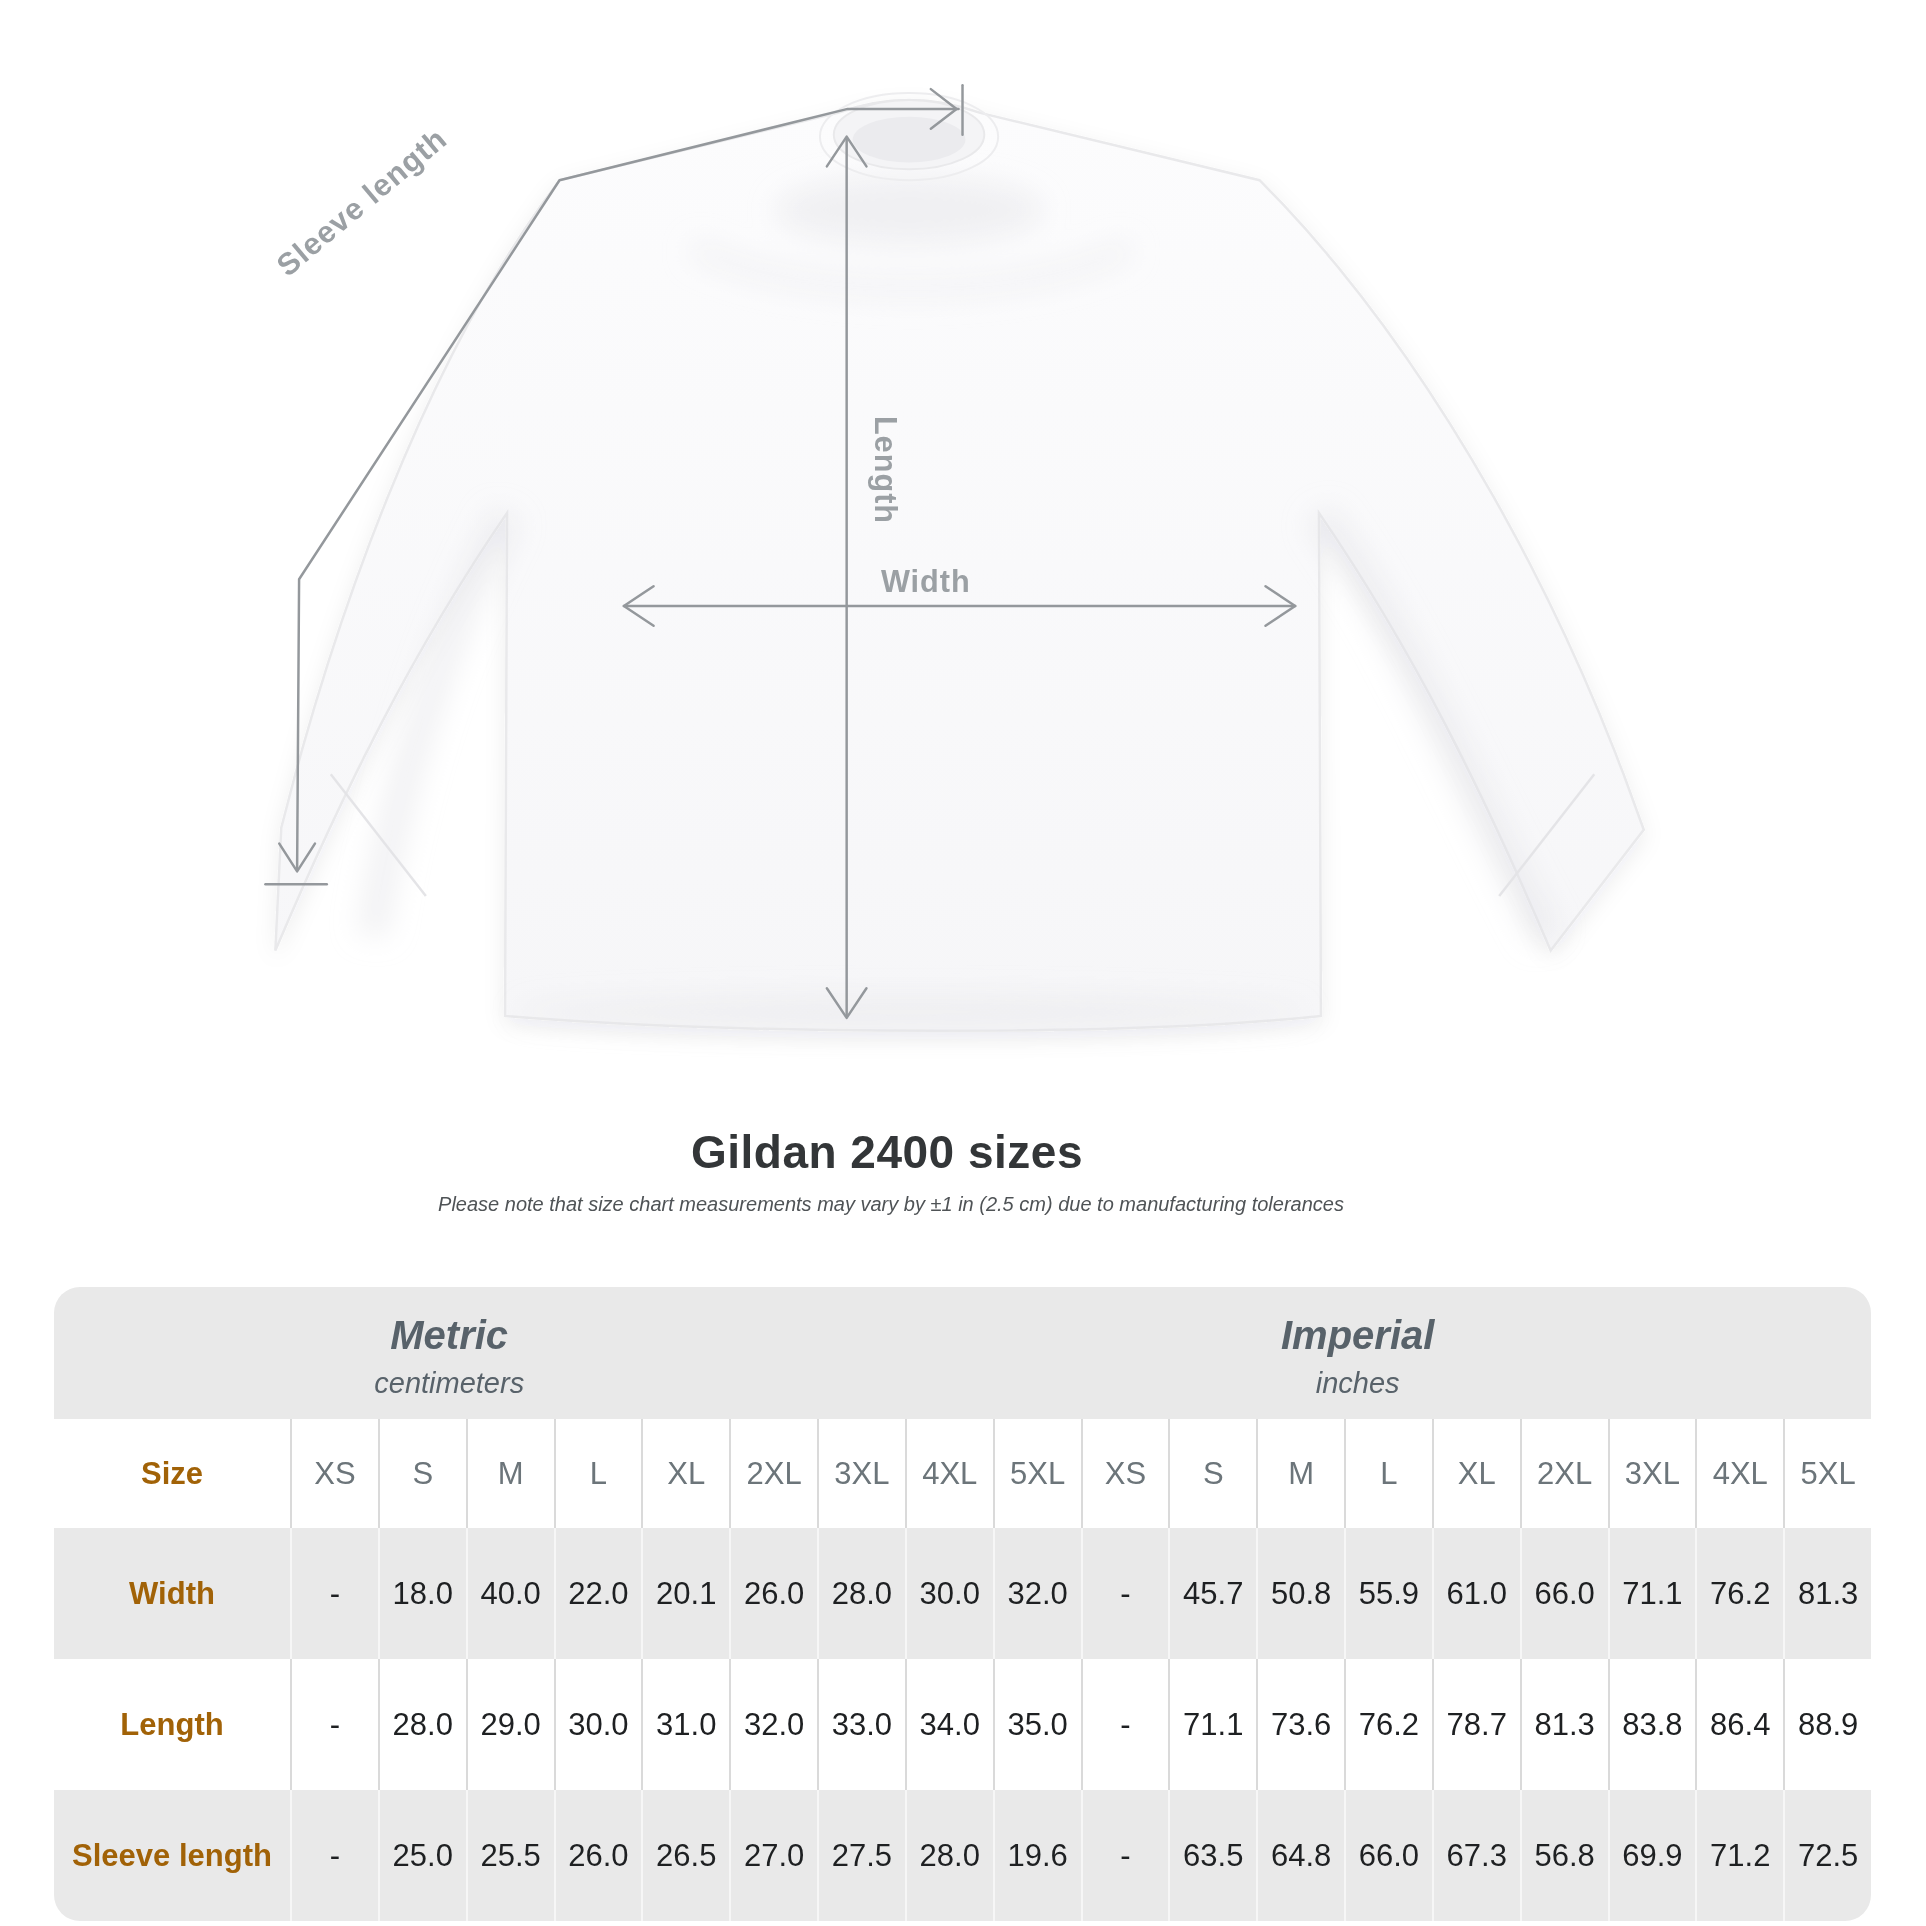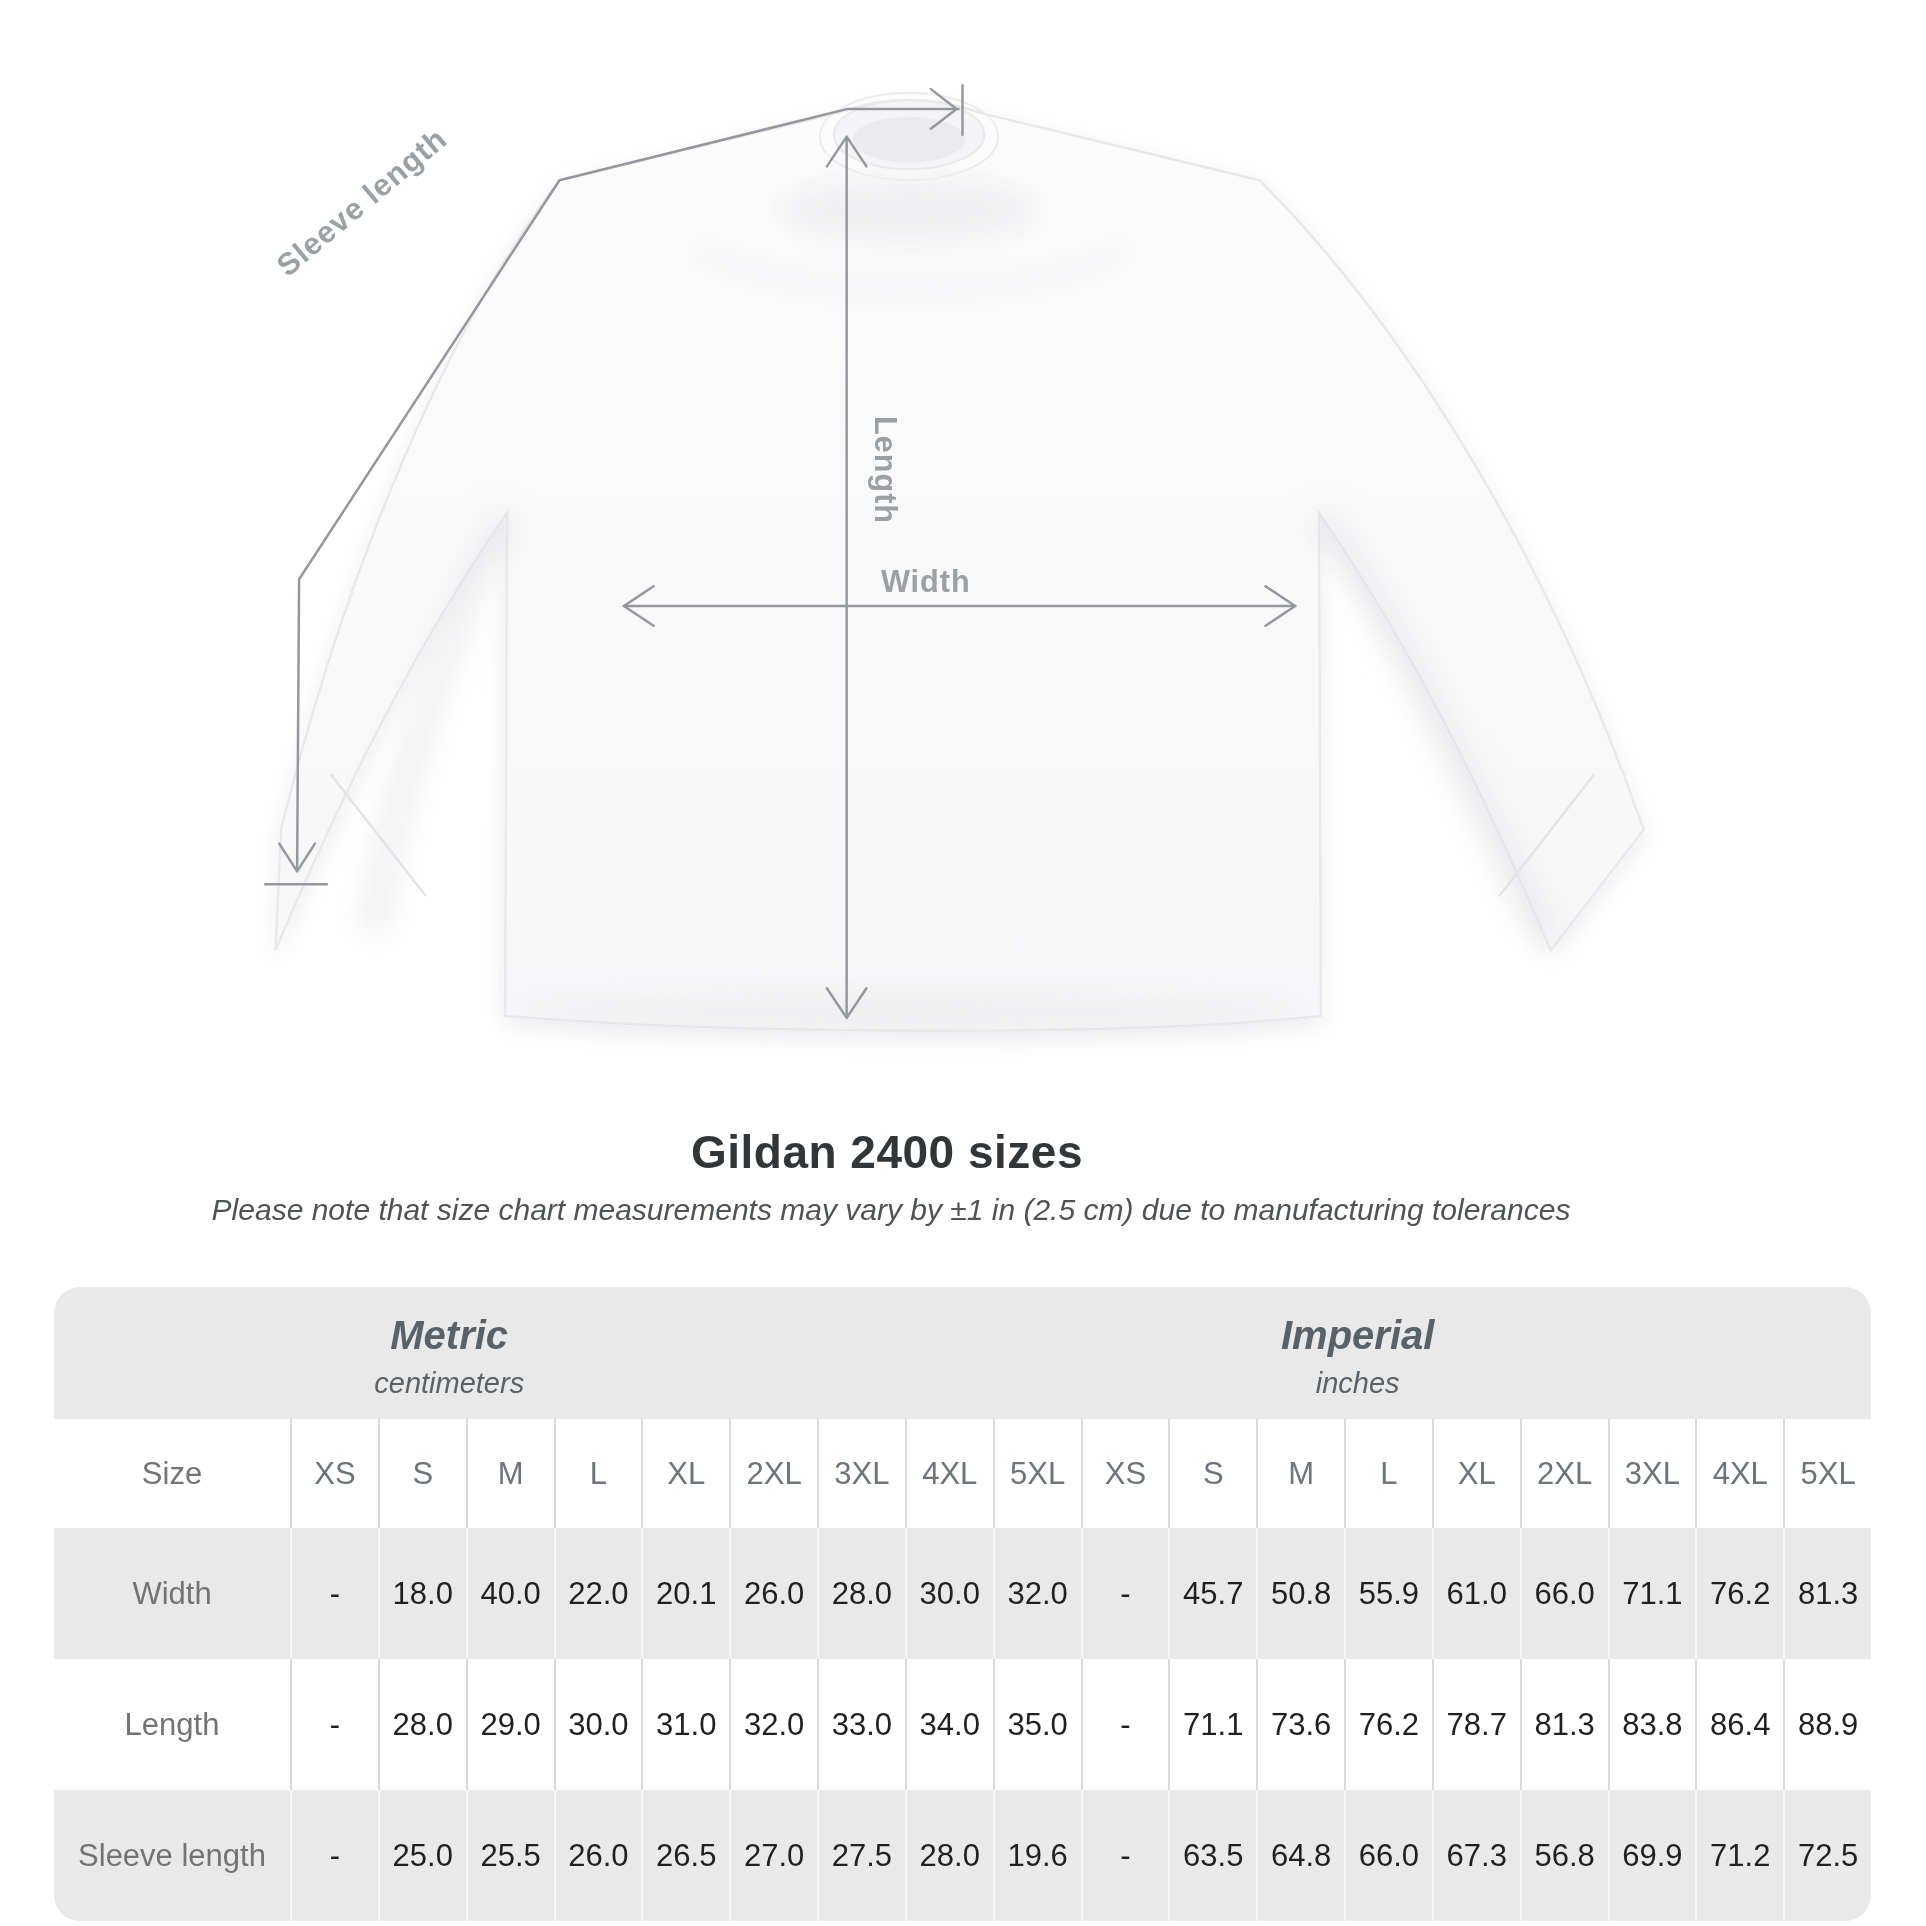--- a/index.html
+++ b/index.html
@@ -6,39 +6,39 @@
   .stage{
     position:relative;width:1927px;height:1927px;background:#ffffff;
     font-family:"Liberation Sans", sans-serif;overflow:hidden;
   }
   
   .diagram{position:absolute;top:0;left:0;}
   .measure-label{font-weight:bold;font-size:31px;fill:#9ba0a4;letter-spacing:1px;}
   
   .title-block{position:absolute;top:1125px;left:0;width:1774px;text-align:center;}
   .title-block h1{margin:0;font-size:46px;font-weight:bold;color:#333638;letter-spacing:0.5px;}
-  .title-block p{margin:14px 0 0 0;font-size:30px;font-style:italic;color:#4f5356;padding-left:8px;}
+  .title-block p{margin:14px 0 0 0;font-size:20px;font-style:italic;color:#4f5356;padding-left:8px;}
   
   .size-table{position:absolute;top:1287px;left:54px;width:1817px;}
   .band{display:flex;height:132px;background:#e9e9e9;border-radius:26px 26px 0 0;}
   .band-cell{display:flex;flex-direction:column;align-items:center;justify-content:center;padding-top:6px;}
   .band-cell.imperial{flex:0 0 56.5%;}
   .band-cell.metric{flex:0 0 43.5%;}
   .band-name{font-size:40px;font-weight:bold;font-style:italic;color:#58626a;}
   .band-unit{margin-top:9px;font-size:29px;font-style:italic;color:#58626a;}
   .trow{display:grid;grid-template-columns:236px repeat(18,1fr);align-items:stretch;}
   .srow{height:109px;background:#ffffff;}
   .drow{height:131px;}
   .row-gray{background:#e9e9e9;}
   .row-white{background:#ffffff;}
   .row-last{border-radius:0 0 26px 26px;overflow:hidden;}
   .c{display:flex;align-items:center;justify-content:center;font-size:31px;color:#1e2022;}
   .c + .c{border-left:2px solid #dadada;}
   .row-gray .c + .c{border-left-color:#f6f6f6;}
-  .c.lbl{font-weight:normal;color:#737373;}
+  .c.lbl{font-weight:bold;color:#a16207;}
   .c.hd{font-weight:normal;color:#6c757a;}
 </style>
 </head>
 <body>
 
 <div class="stage">
 
   <svg class="diagram" width="1927" height="1109" viewBox="0 0 1946 1120">
     <defs>
       <linearGradient id="gbody" x1="0" y1="0" x2="0" y2="1">

